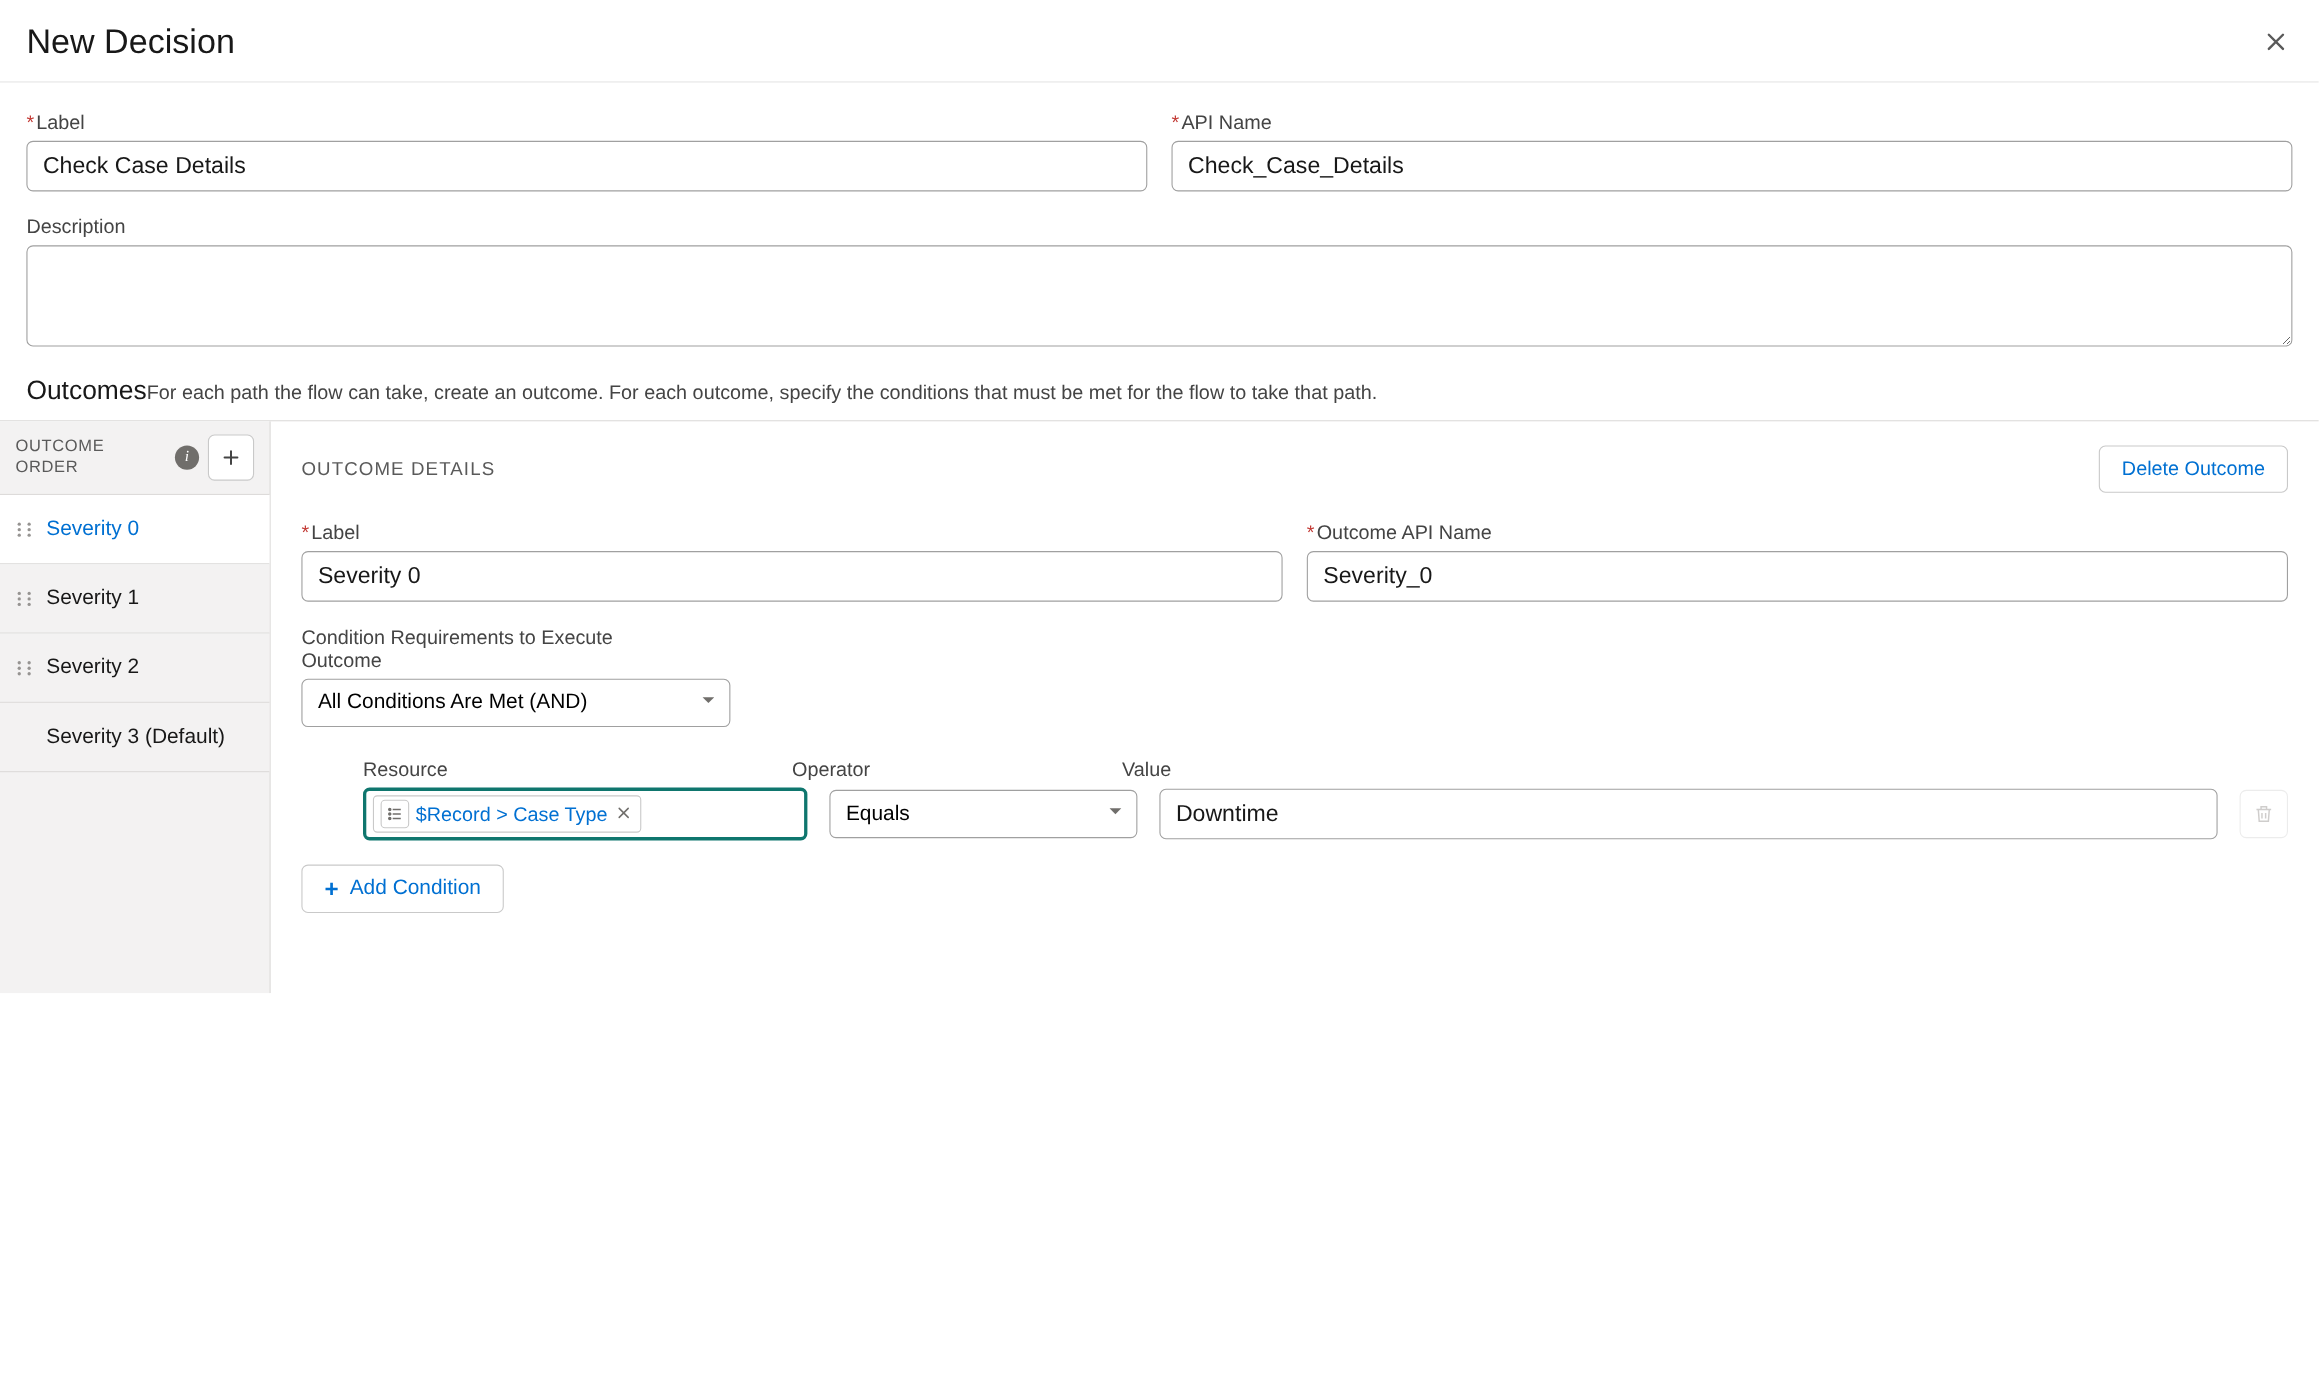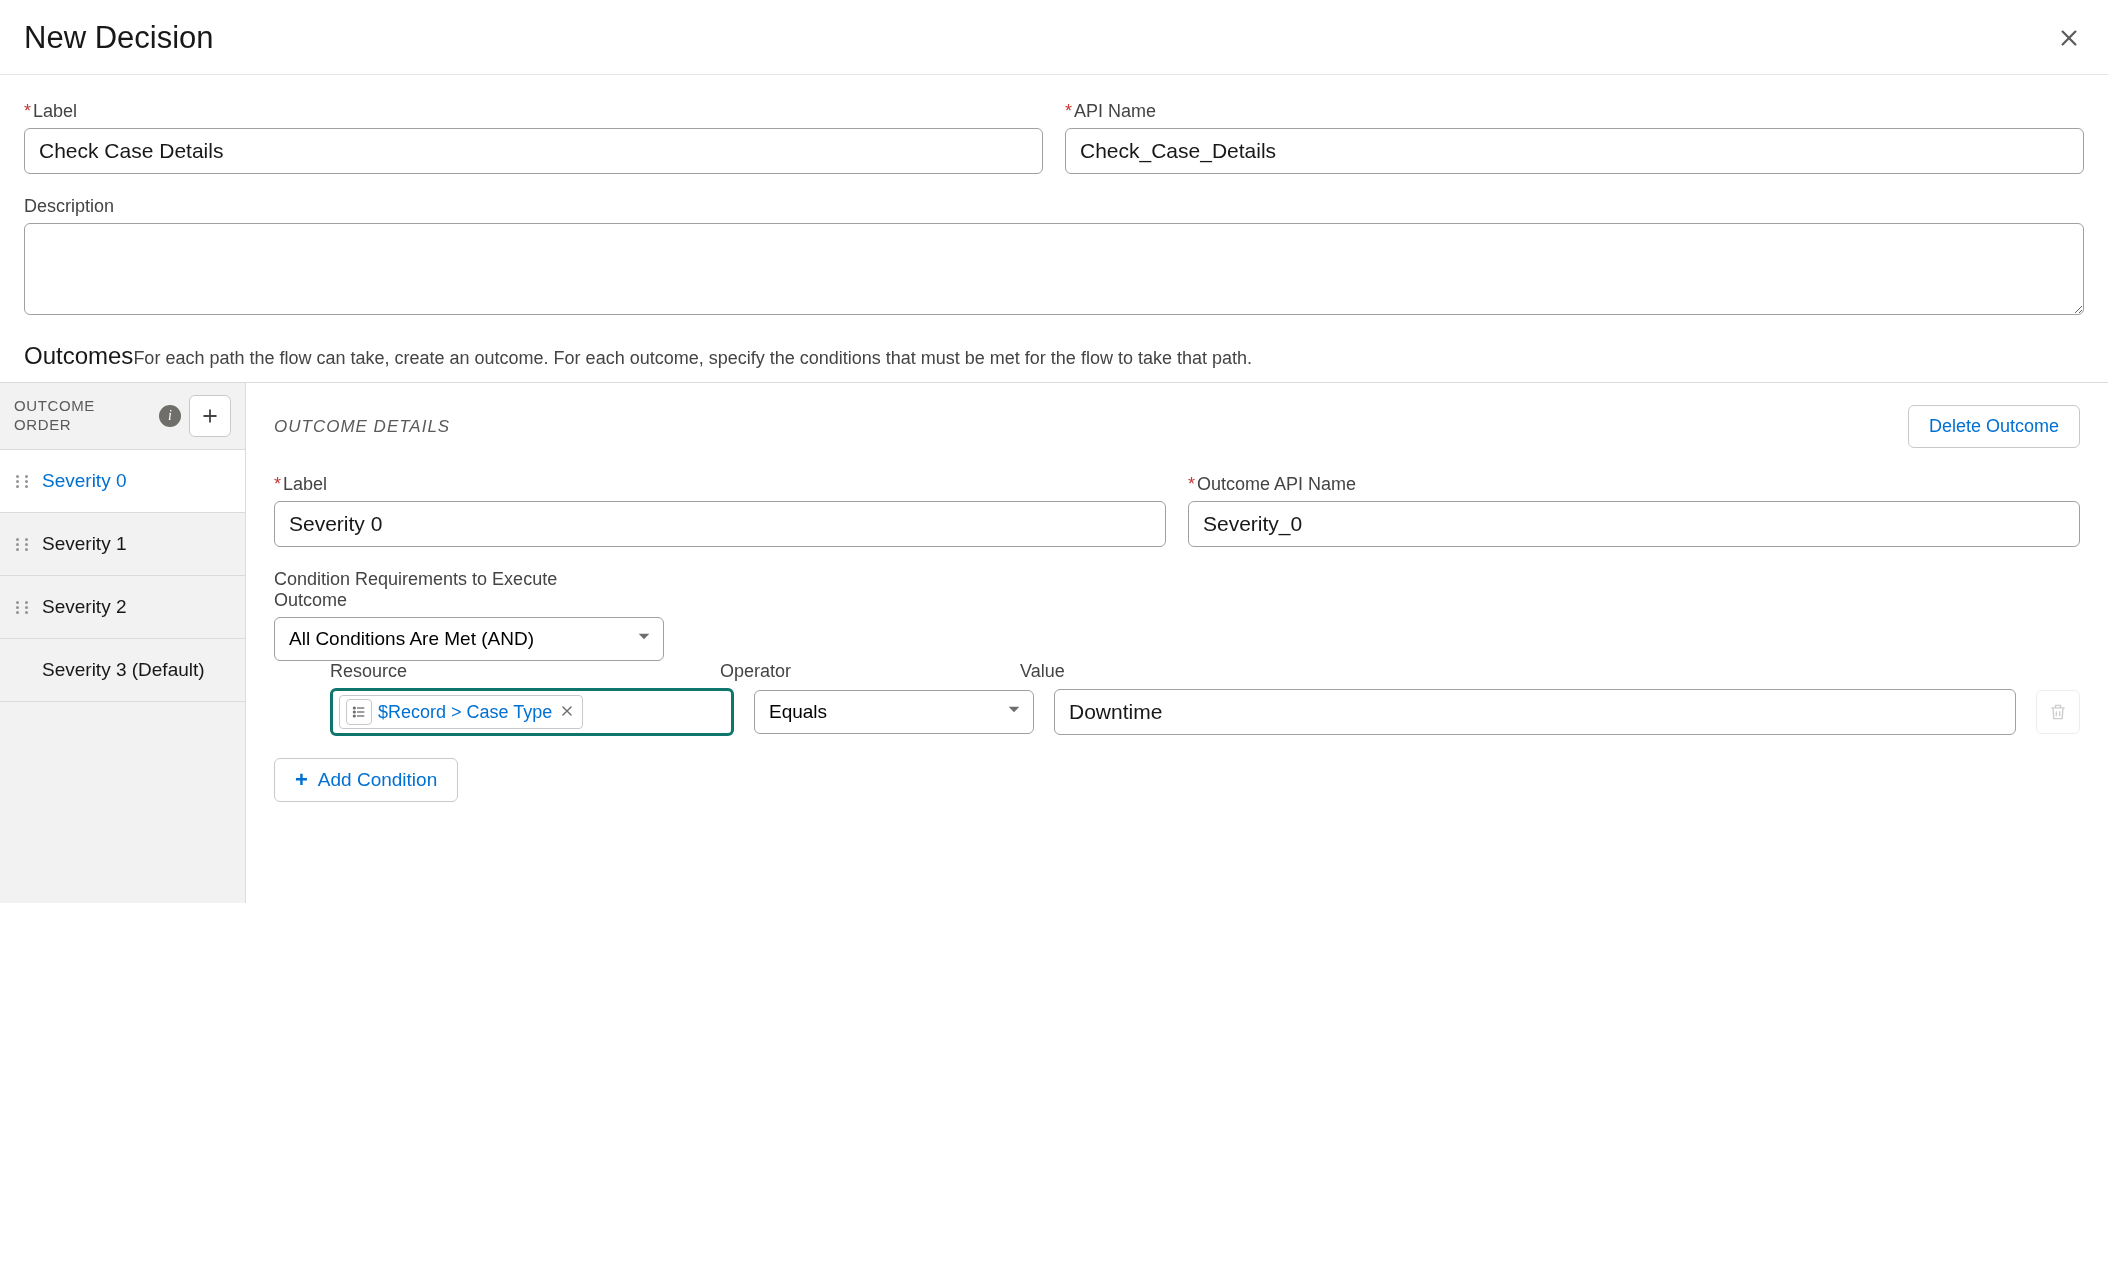--- a/index.html
+++ b/index.html
@@ -108,21 +108,21 @@
 
   .details {
     flex: 1;
     padding: 22px 28px 28px 28px;
   }
   .details-header-row {
     display:flex; align-items: center; justify-content: space-between;
     margin-bottom: 26px;
   }
   .details-title {
-    font-size: 17px; letter-spacing: 1px; color: #5a5a5a; font-style: italic;
+    font-size: 17px; letter-spacing: 1px; color: #5a5a5a;
   }
   .btn-outline {
     border: 1px solid #c9c9c9;
     border-radius: 6px;
     background: #fff;
     color: #0070d2;
     font-size: 18px;
     padding: 10px 20px;
     cursor: pointer;
     margin-left: 28px;
@@ -136,21 +136,21 @@
     border: 1px solid #a0a0a0; border-radius: 6px;
     background: #fff; cursor: pointer;
     text-align: left;
   }
   .select-caret {
     position:absolute; right:12px; top:50%; transform:translateY(-50%);
     pointer-events:none;
   }
   .select-caret svg { width:16px; height:16px; fill:#706e6b; }
 
-  .condition-block { }
+  .condition-block { margin-top: 28px; }
   .cond-labels { display:flex; gap: 20px; padding-left: 56px; margin-bottom: 6px;}
   .cond-labels .lbl-res { width: 370px; font-size:18px; color:#444; }
   .cond-labels .lbl-op  { width: 280px; font-size:18px; color:#444; }
   .cond-labels .lbl-val { flex:1; font-size:18px; color:#444; }
 
   .cond-row { display:flex; align-items:center; gap: 20px; padding-left: 56px; }
   .pill-input {
     width: 404px; min-height:46px;
     border: 3px solid #0f766e; border-radius: 6px;
     display:flex; align-items:center; padding: 4px 6px;

